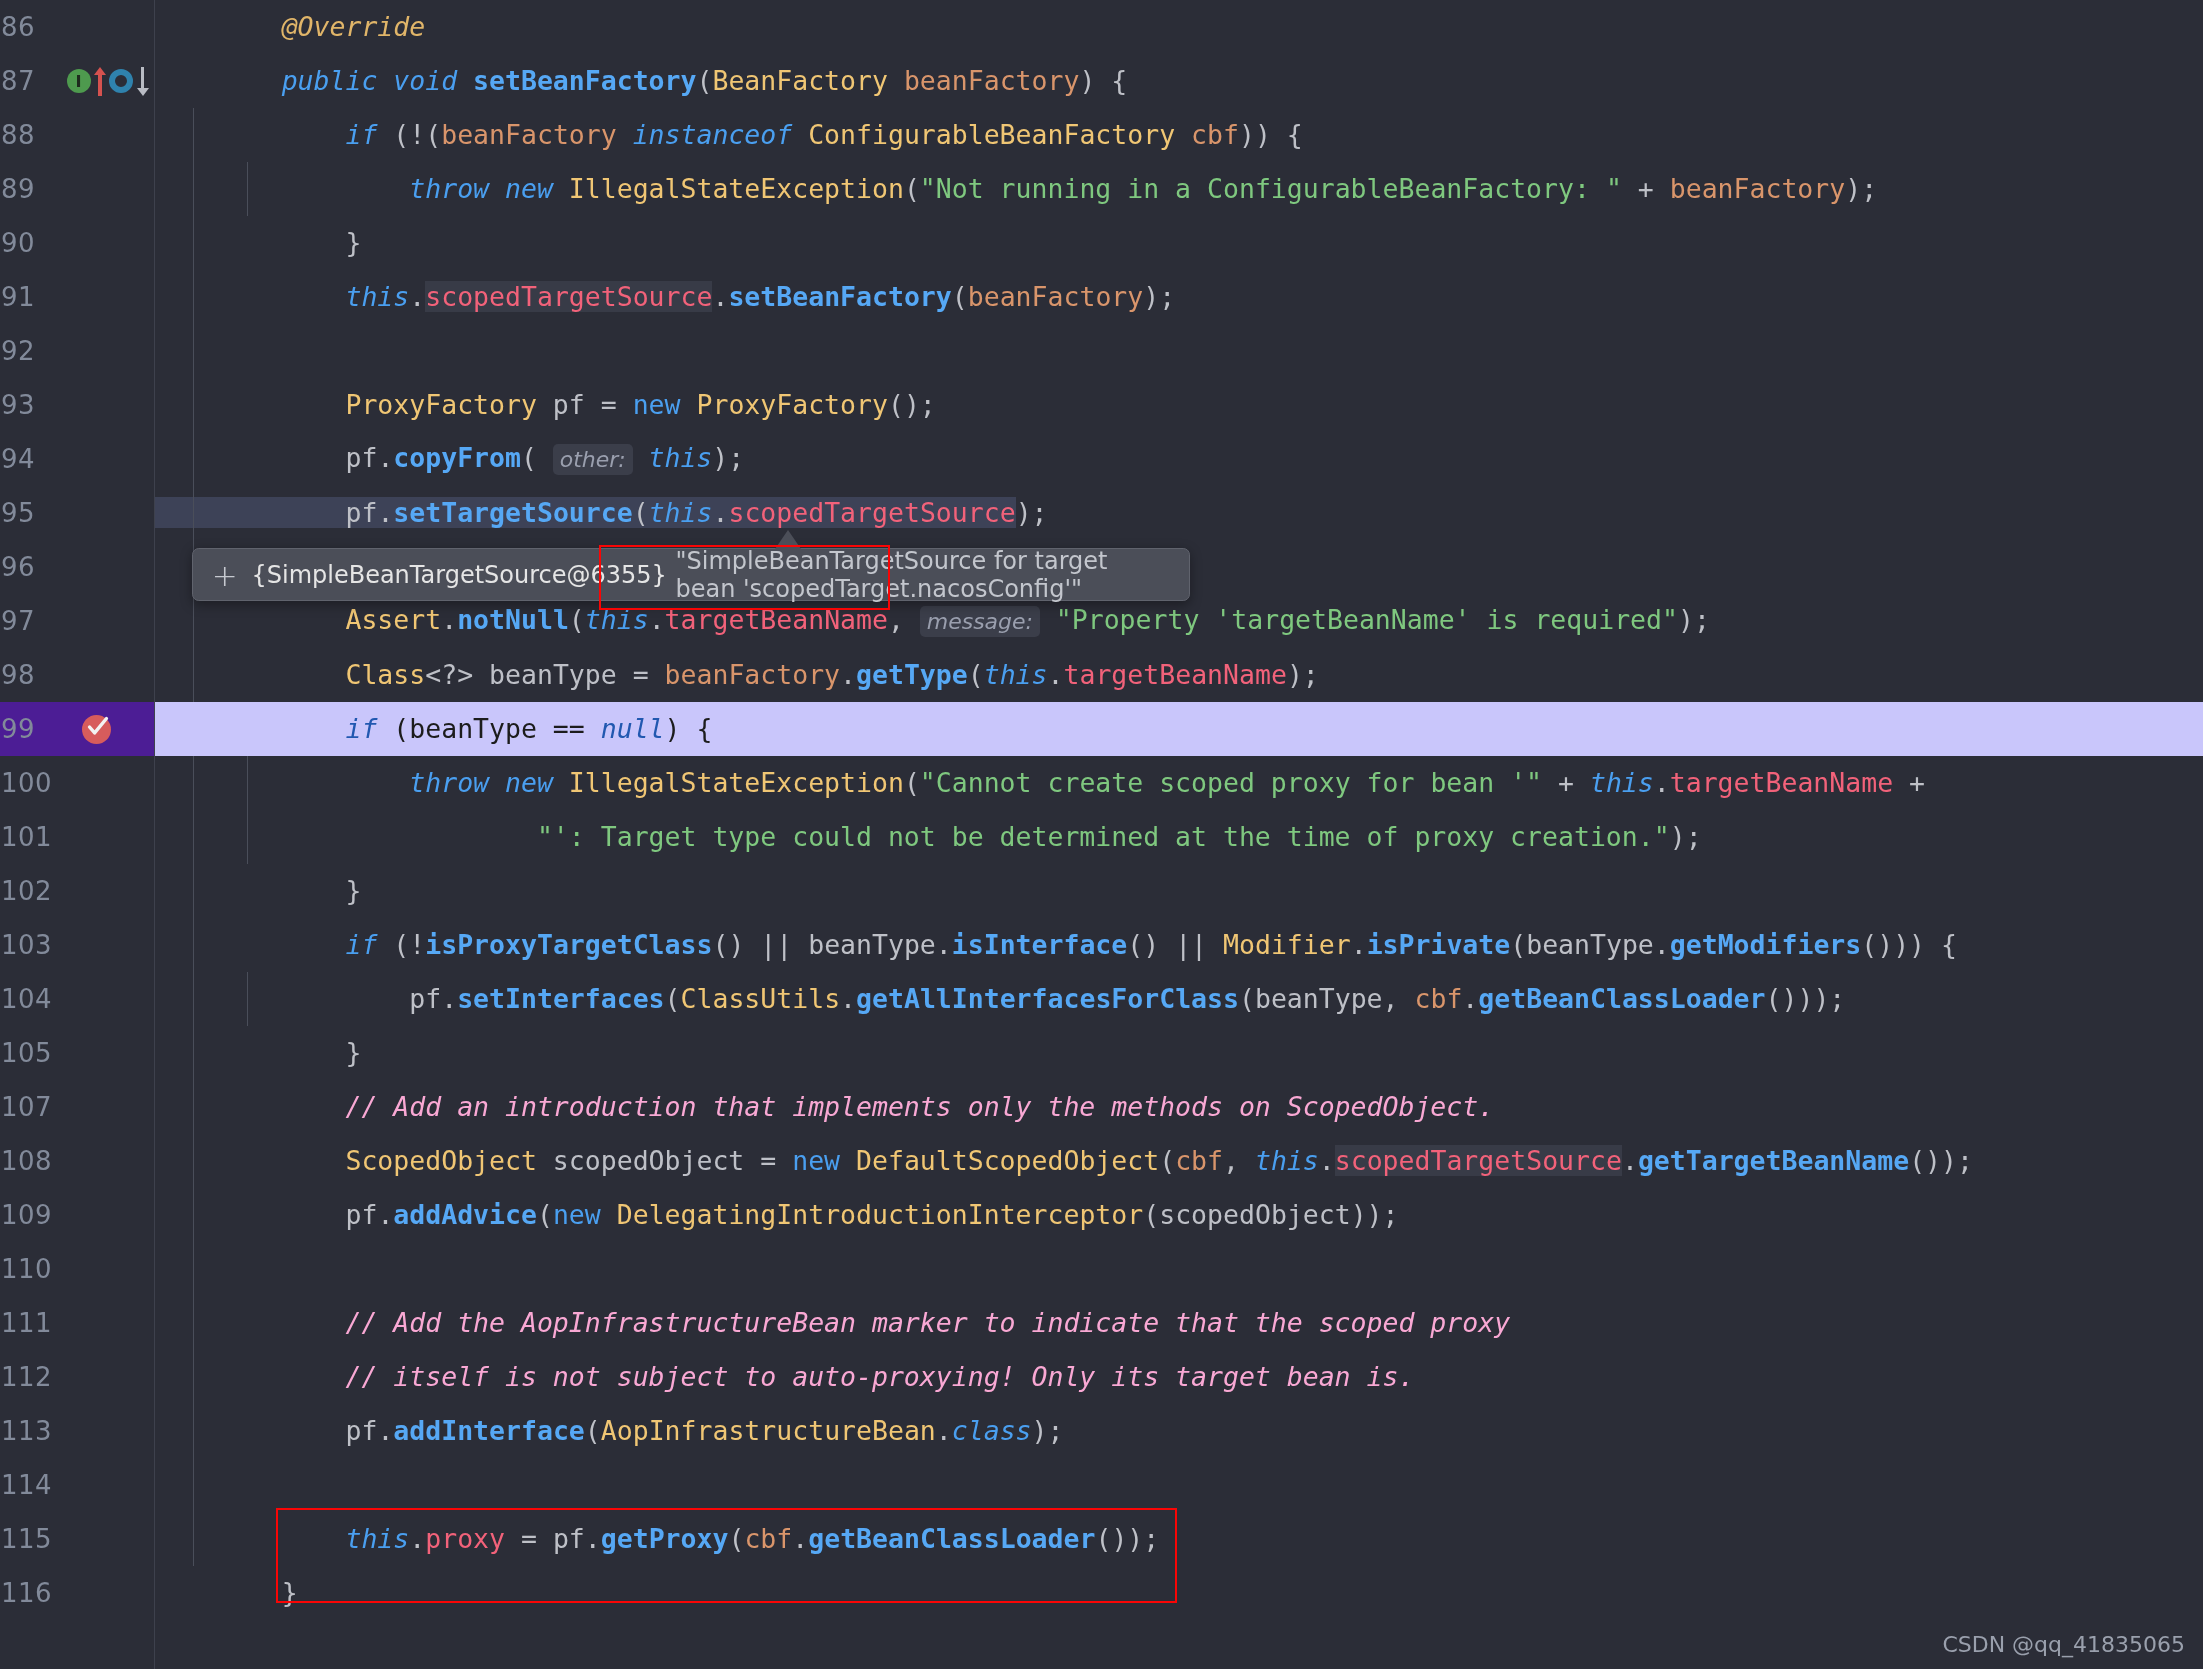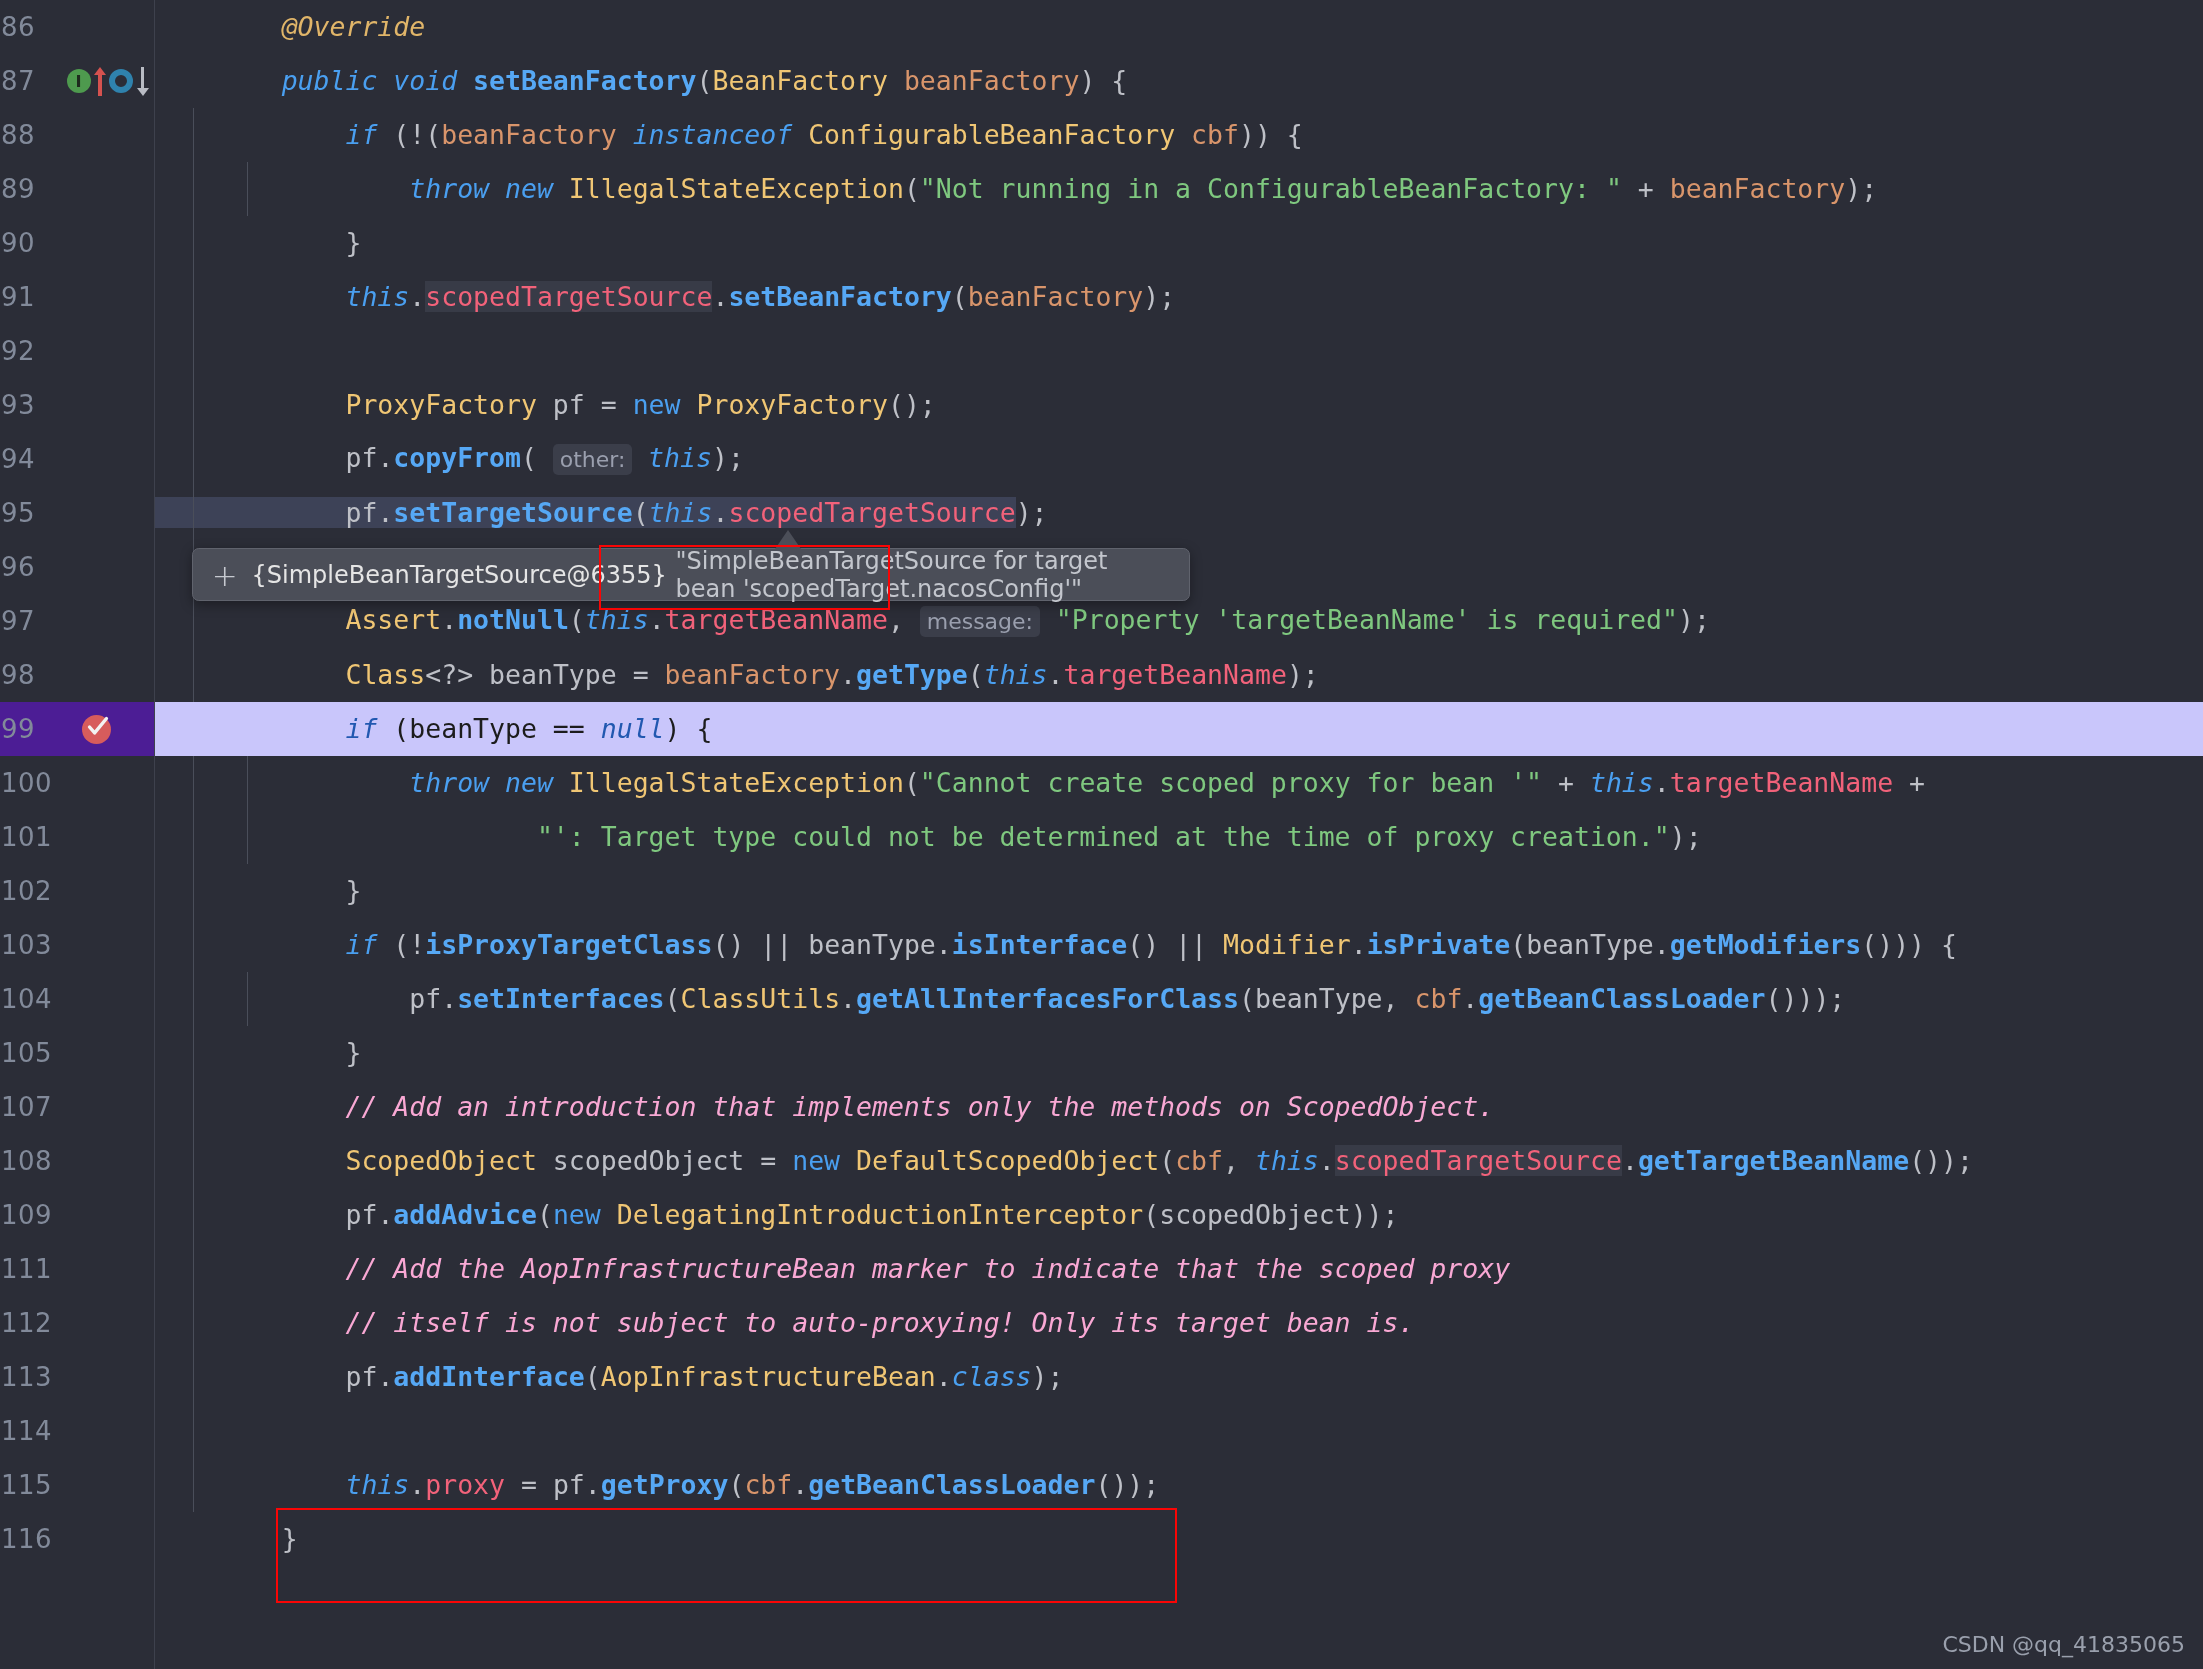--- a/index.html
+++ b/index.html
@@ -116,20 +116,21 @@
   .sel { background: #3d4257; }
 
   
   .hint {
     background: #3b3e4a;
     color: #9a9fae;
     border-radius: 5.1px;
     padding: 2.6px 6.8px 3.4px 6.8px;
     font-size: 22px;
     font-family: "DejaVu Sans", sans-serif;
+    font-style: italic;
   }
 
   
   .gicon { display: inline-flex; align-items: center; }
   .circ {
     width: 24px; height: 24px; border-radius: 50%;
     display: inline-flex; align-items: center; justify-content: center;
     font-family: "DejaVu Sans", sans-serif;
     font-size: 16.3px; font-weight: bold;
   }
@@ -484,20 +485,30 @@
     <div class="iguide" style="left:193px"></div>
     <div class="gutter">
       <span class="lineno">109</span>
       <span class="gutter-icons"></span>
     </div>
     <div class="code">
       <span class="txt"><span class="plain">            pf</span><span class="punc">.</span><span class="mtd">addAdvice</span><span class="punc">(</span><span class="kw2">new </span><span class="cls">DelegatingIntroductionInterceptor</span><span class="punc">(</span><span class="plain">scopedObject</span><span class="punc">));</span></span>
     </div>
   </div>
 
+  <div class="row">
+    <div class="iguide" style="left:193px"></div>
+    <div class="gutter">
+      <span class="lineno">110</span>
+      <span class="gutter-icons"></span>
+    </div>
+    <div class="code">
+      <span class="txt"></span>
+    </div>
+  </div>
 
   <div class="row">
     <div class="iguide" style="left:193px"></div>
     <div class="gutter">
       <span class="lineno">111</span>
       <span class="gutter-icons"></span>
     </div>
     <div class="code">
       <span class="txt"><span class="plain">            </span><span class="cmt">// Add the AopInfrastructureBean marker to indicate that the scoped proxy</span></span>
     </div>

